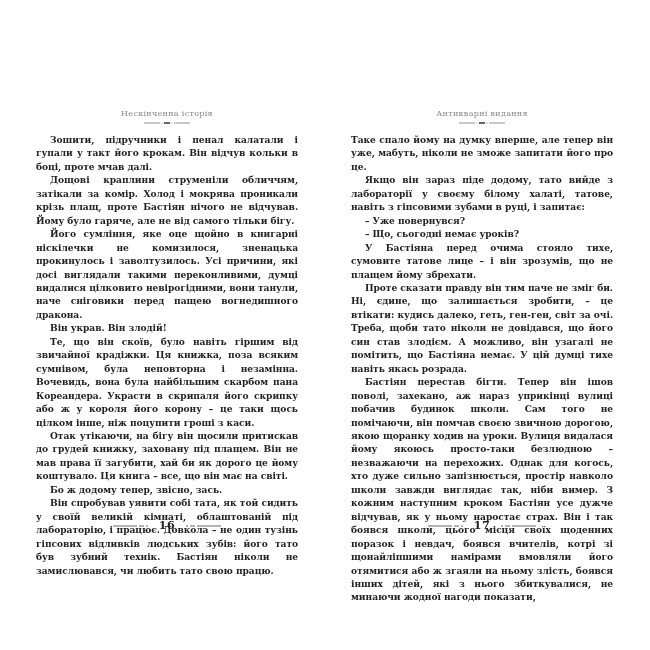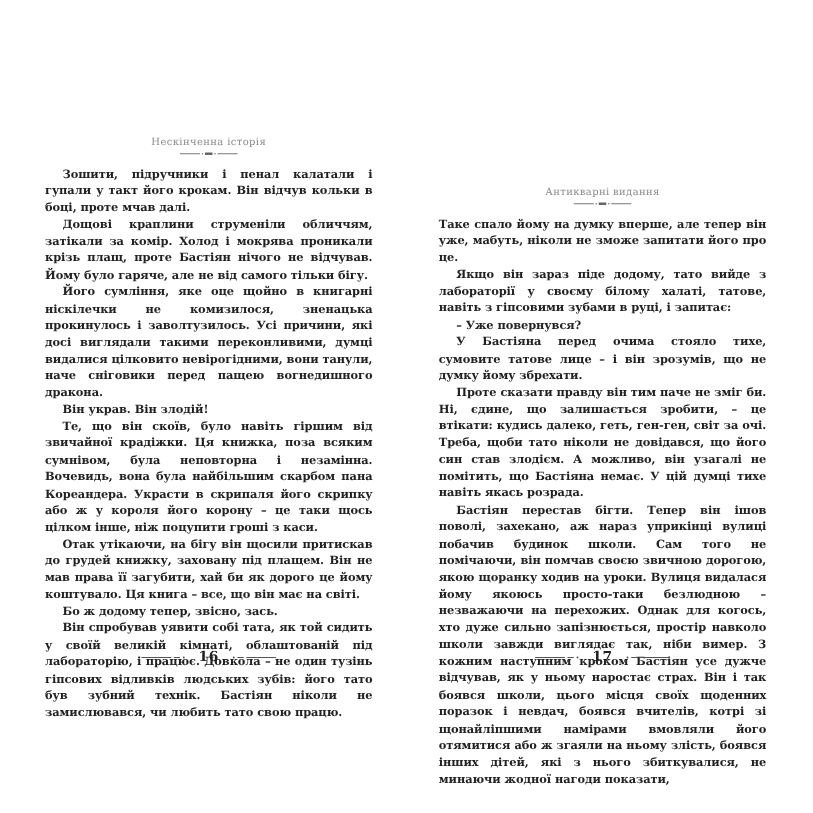--- a/index.html
+++ b/index.html
@@ -14,21 +14,21 @@
       overflow: hidden;
       font-family: "DejaVu Serif", "Liberation Serif", serif;
       color: #1a1a1a;
     }
     .page {
       position: absolute;
       top: 108px;
       width: 262px;
     }
     .page.left { left: 36px; }
-    .page.right { left: 351px; margin-top: 40px; }
+    .page.right { left: 351px; }
 
     .running-head {
       text-align: center;
       font-size: 8px;
       color: #8a8a8a;
       letter-spacing: 0.3px;
       height: 11px;
       line-height: 11px;
     }
     .head-ornament {
@@ -121,21 +121,22 @@
       <circle cx="20" cy="3" r="0.6" fill="#777"></circle>
       <rect x="22" y="2" width="6" height="2" fill="#666"></rect>
       <circle cx="30" cy="3" r="0.6" fill="#777"></circle>
       <line x1="32" y1="3" x2="48" y2="3" stroke="#777" stroke-width="0.8"></line>
     </svg>
   </div>
   <div class="body-text">
     <p class="noindent">Таке спало йому на думку вперше, але тепер він уже, мабуть, ніколи не зможе запитати його про це.</p>
     <p>Якщо він зараз піде додому, тато вийде з лабораторії у своєму білому халаті, татове, навіть з гіпсовими зубами в руці, і запитає:</p>
     <p>– Уже повернувся?</p>
-    <p>У Бастіяна перед очима стояло тихе, сумовите татове лице – і він зрозумів, що не думку йому збрехати.</p>
+    <p>– Що, сьогодні немає уроків?</p>
+    <p>У Бастіяна перед очима стояло тихе, сумовите татове лице – і він зрозумів, що не плащем йому збрехати.</p>
     <p>Проте сказати правду він тим паче не зміг би. Ні, єдине, що залишається зробити, – це втікати: кудись далеко, геть, ген-ген, світ за очі. Треба, щоби тато ніколи не довідався, що його син став злодієм. А можливо, він узагалі не помітить, що Бастіяна немає. У цій думці тихе навіть якась розрада.</p>
     <p>Бастіян перестав бігти. Тепер він ішов поволі, захекано, аж нараз уприкінці вулиці побачив будинок школи. Сам того не помічаючи, він помчав своєю звичною дорогою, якою щоранку ходив на уроки. Вулиця видалася йому якоюсь просто-таки безлюдною – незважаючи на перехожих. Однак для когось, хто дуже сильно запізнюється, простір навколо школи завжди виглядає так, ніби вимер. З кожним наступним кроком Бастіян усе дужче відчував, як у ньому наростає страх. Він і так боявся школи, цього місця своїх щоденних поразок і невдач, боявся вчителів, котрі зі щонайліпшими намірами вмовляли його отямитися або ж згаяли на ньому злість, боявся інших дітей, які з нього збиткувалися, не минаючи жодної нагоди показати,</p>
   </div>
 </div>
 
 <div class="folio right">
   <svg width="38" height="6" viewBox="0 0 38 6">
     <line x1="0" y1="3" x2="24" y2="3" stroke="#555" stroke-width="0.9"></line>
     <line x1="26" y1="3" x2="31" y2="3" stroke="#555" stroke-width="0.9"></line>
     <circle cx="34" cy="3" r="0.8" fill="#555"></circle>

